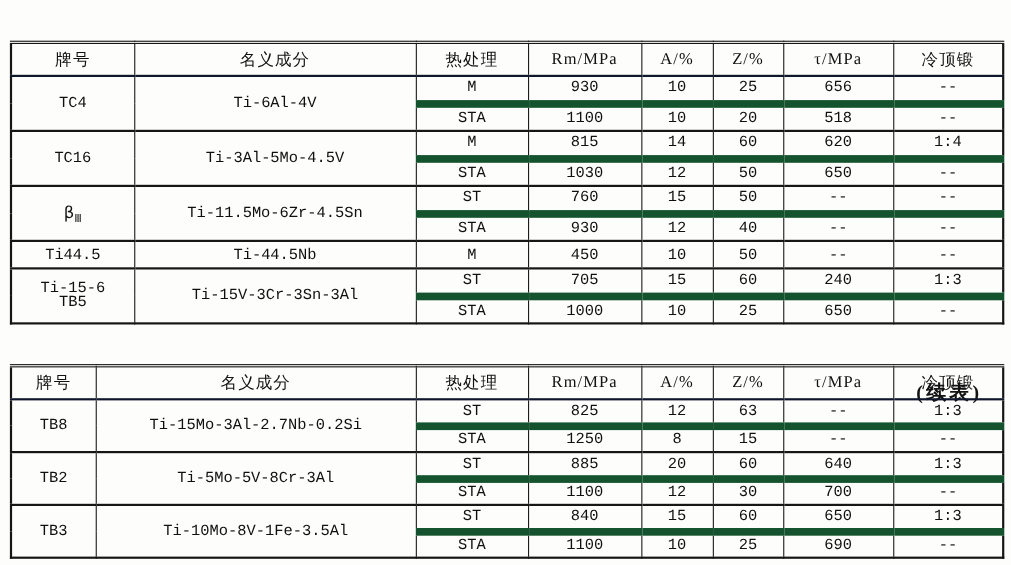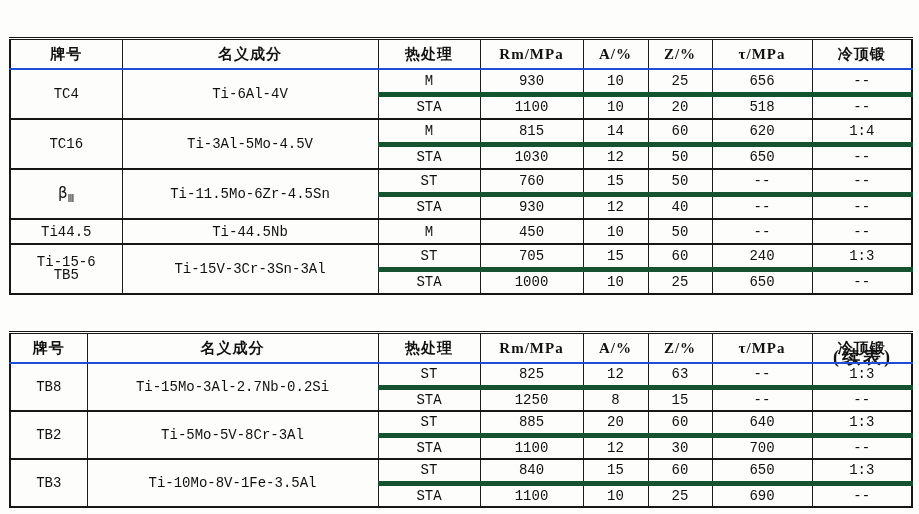--- a/index.html
+++ b/index.html
@@ -23,31 +23,31 @@
     border-bottom:2px solid #161616;
   }
   table.t1 { top:37px; }
   table.t2 { top:331px; }
   .t th, .t td {
     border-left:1px solid #1c1c1c; border-right:1px solid #1c1c1c;
     text-align:center; vertical-align:middle; padding:0 2px; overflow:hidden;
     white-space:nowrap;
   }
   .t thead th {
-    height:28px; font-size:15px; font-weight:bold;
-    border-bottom:2px solid #1d4ed8; letter-spacing:1px;
+    height:28px; font-size:15px; font-weight:normal;
+    border-bottom:2px solid #0f172a; letter-spacing:1px;
   }
   .t1 tbody tr { height:25px; }
   .t2 tbody tr { height:24px; }
   .t tbody td {
     font-family:"Liberation Mono","DejaVu Sans Mono",monospace;
     font-size:14px; color:#101010;
   }
   .t tr.gs > td { border-top:2px solid #161616; }
-  .t tr.sub > td { border-top:5px solid #14532d; }
+  .t tr.sub > td { border-top:7px solid #14532d; }
   td.comp { letter-spacing:0; }
   .bsub { font-size:10px; font-family:"DejaVu Sans",sans-serif; }
   .bmain { font-size:15px; font-family:"DejaVu Sans",sans-serif; }
   .gline { line-height:13px; }
 </style>
 </head>
 <body>
 
 <div class="page">
 

